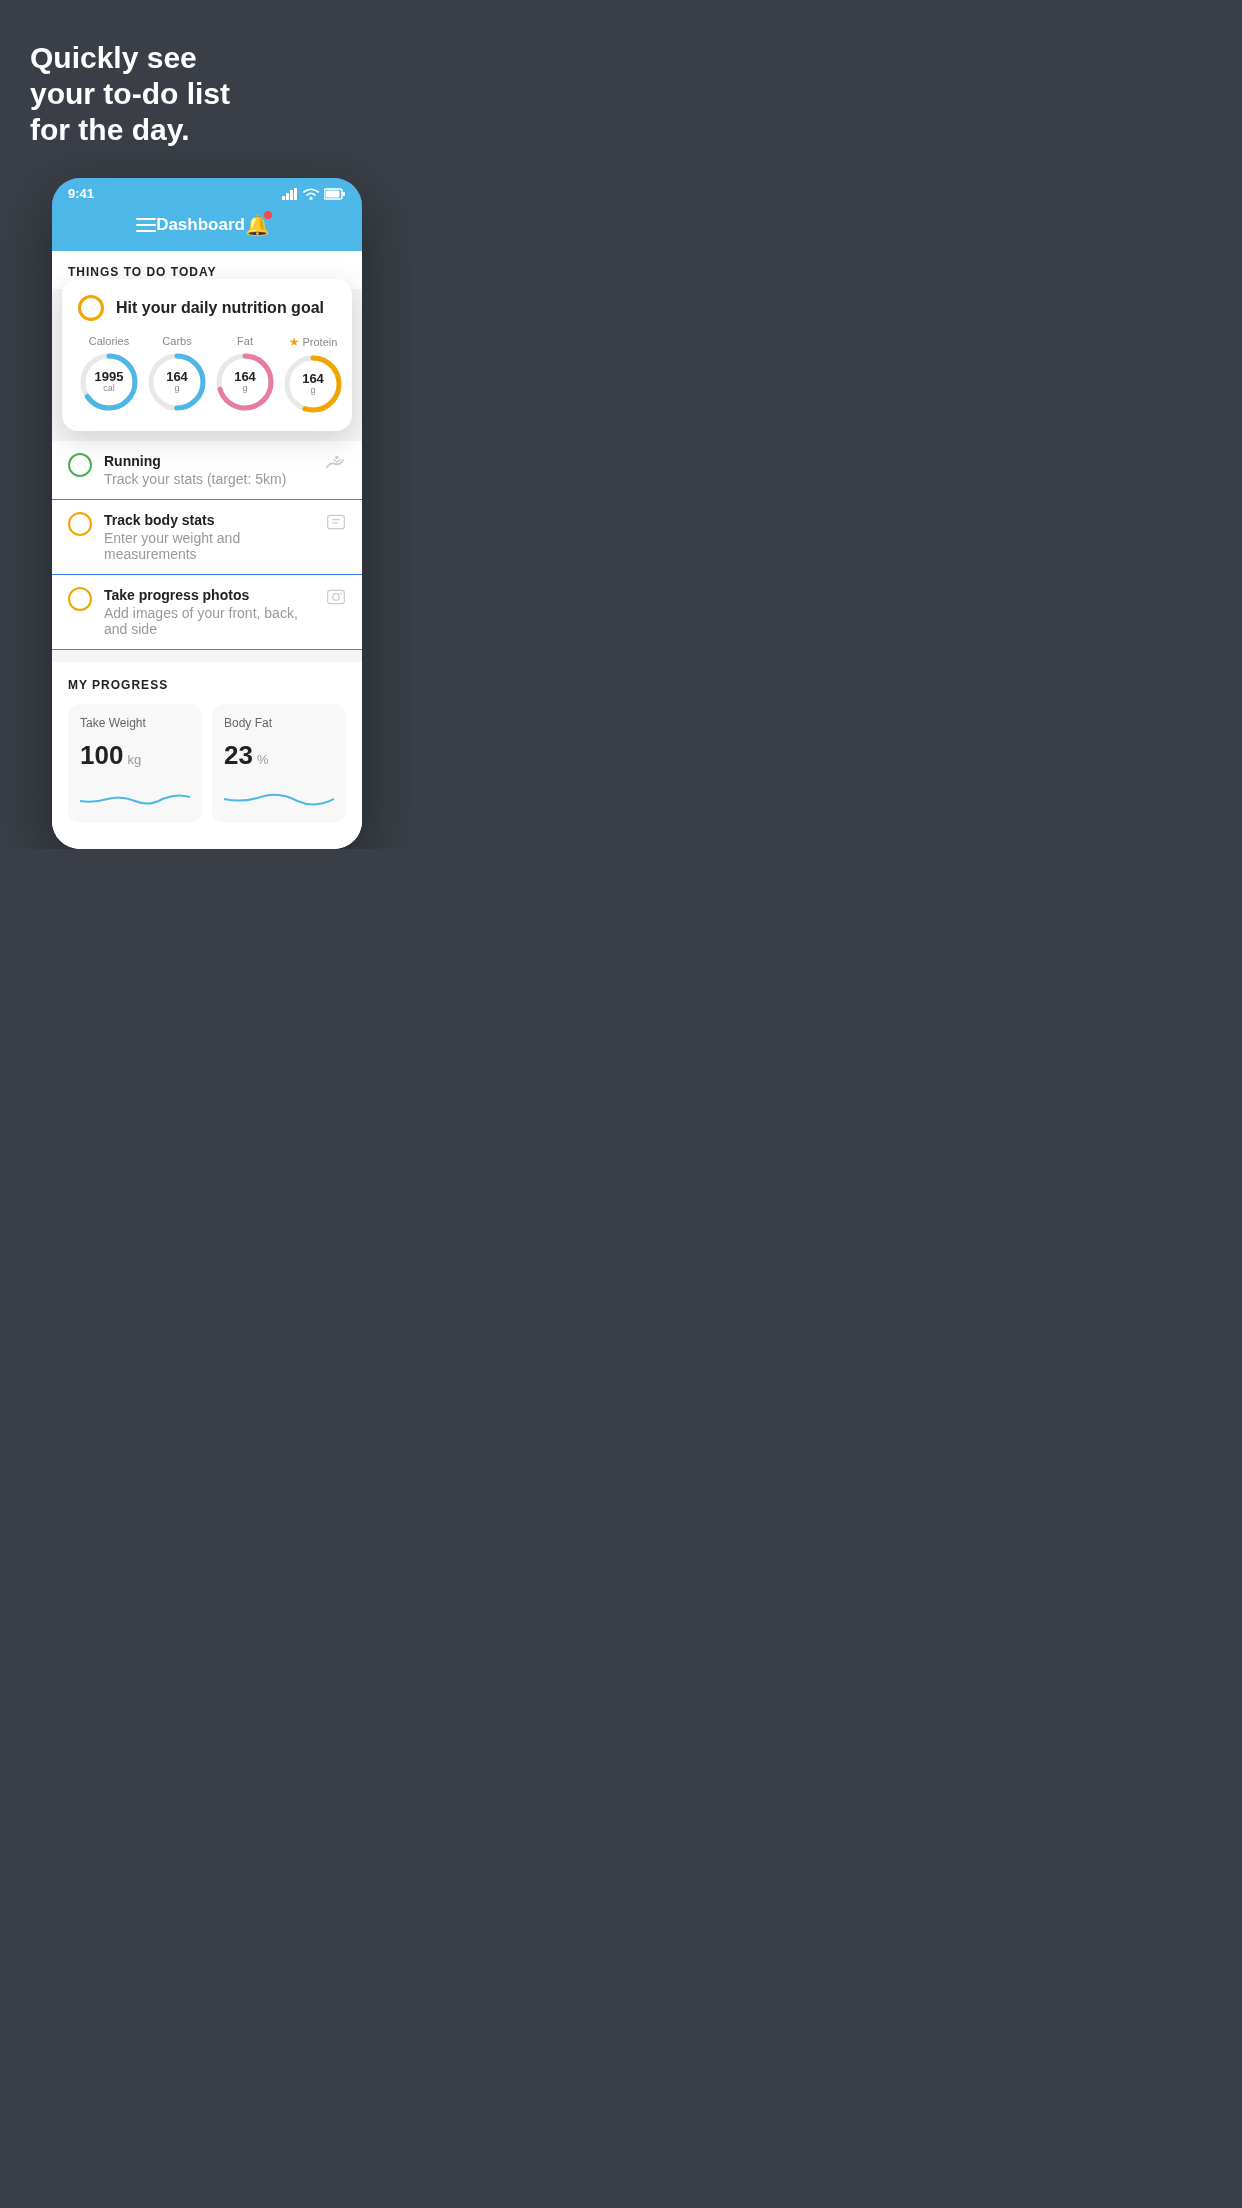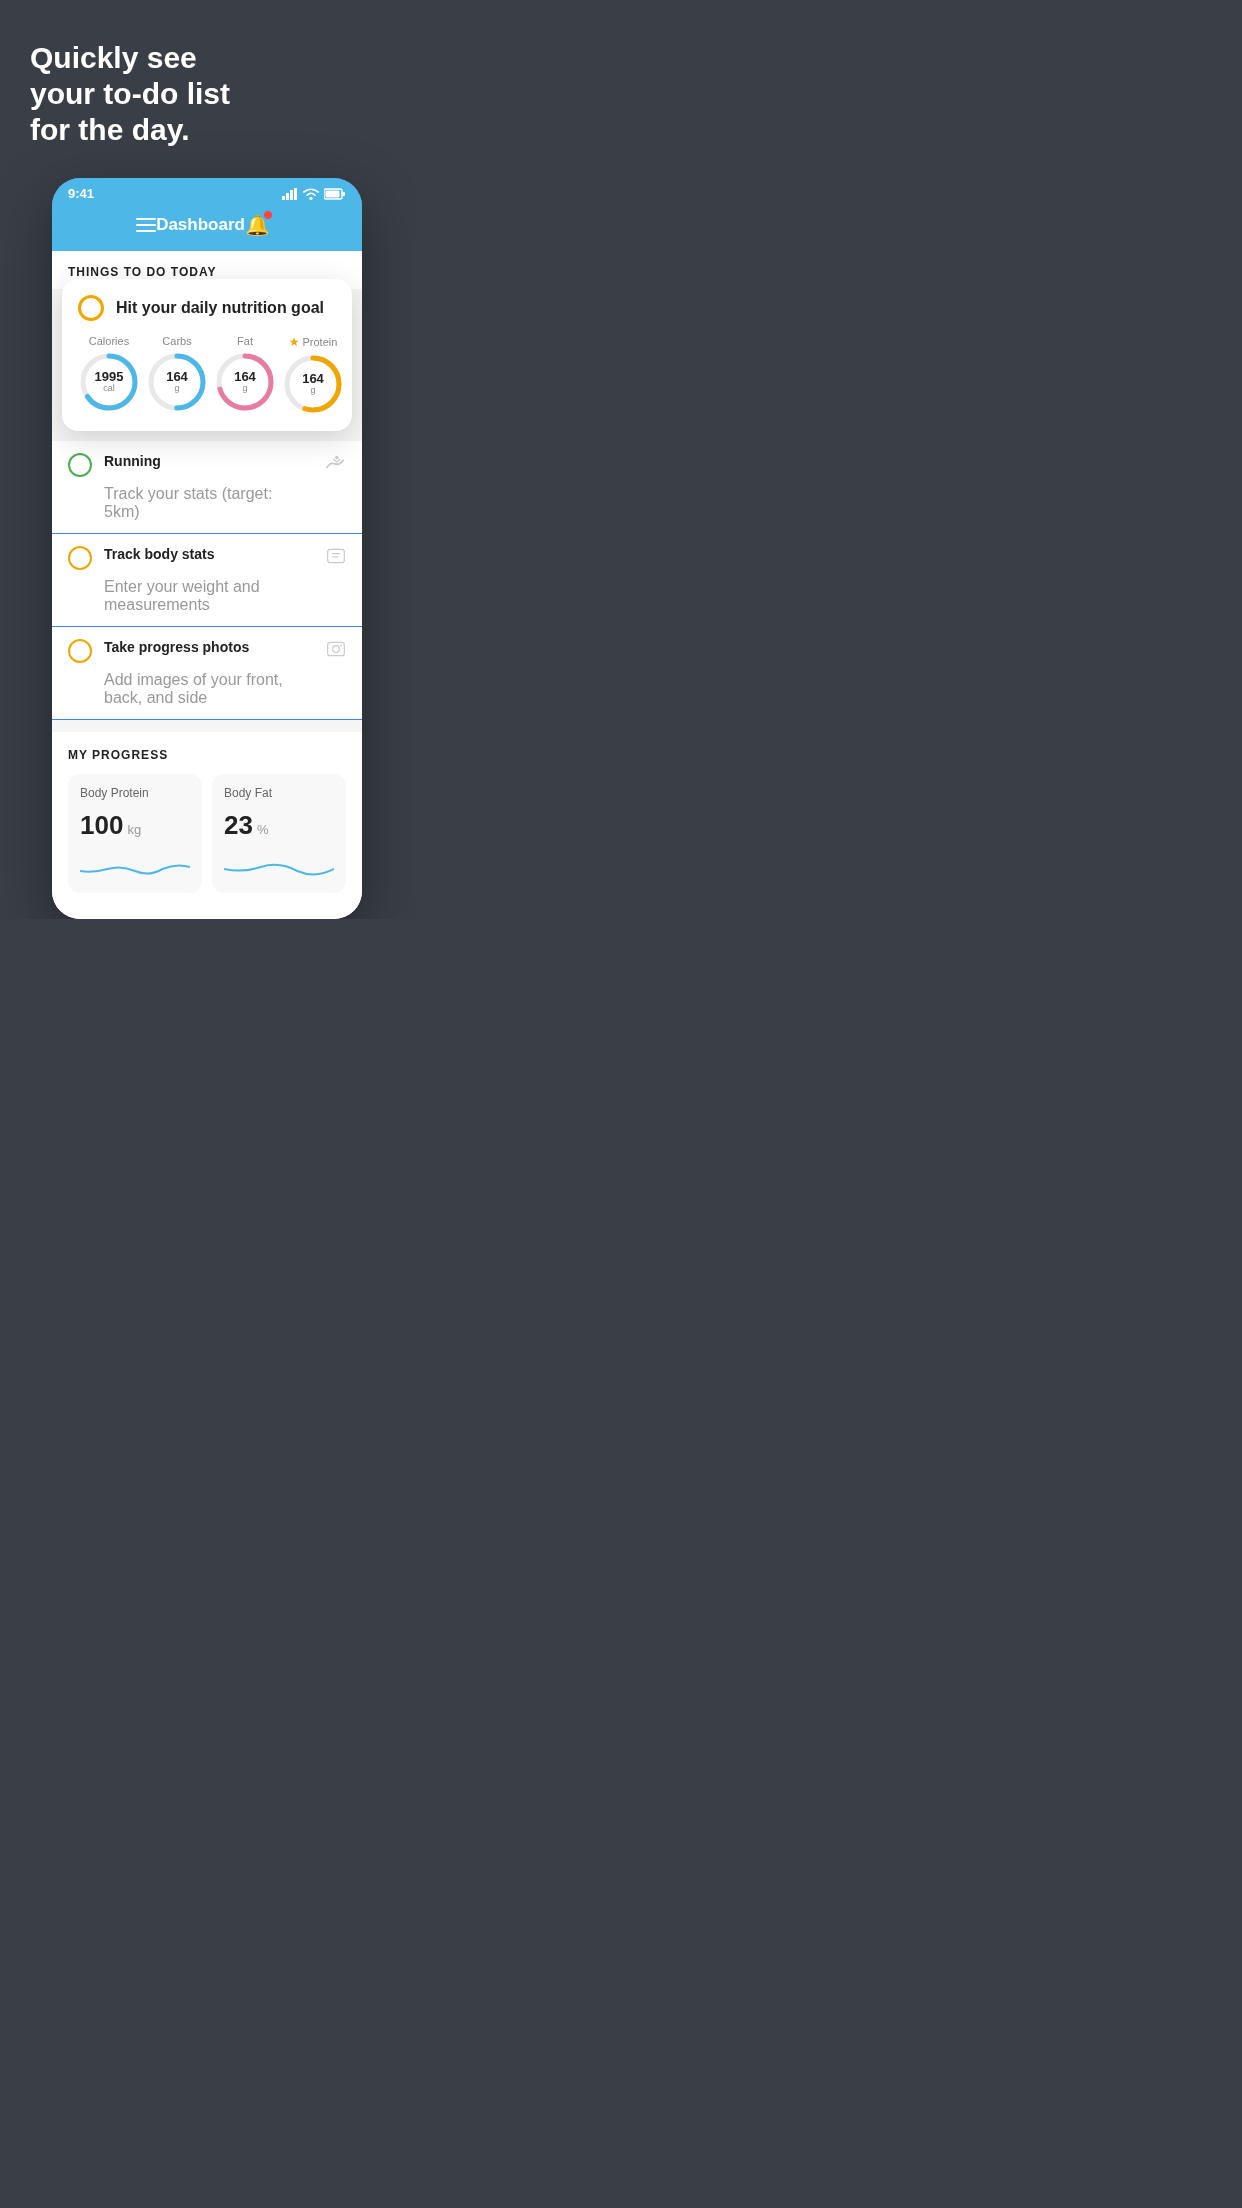--- a/index.html
+++ b/index.html
@@ -217,23 +217,23 @@
     }
     .task-content {
       flex: 1;
     }
     .task-name {
       font-size: 14px;
       font-weight: 600;
       color: #222;
     }
     .task-sub {
-      font-size: 16px;
+      font-size: 14px;
       color: #999;
-      margin-top: 16px;
+      margin-top: 2px;
     }
     .task-icon {
       color: #ccc;
       font-size: 18px;
     }
 
     
     .progress-section {
       background: #fff;
       margin-top: 12px;
@@ -460,21 +460,21 @@
           </div>
         </div>
 
       </div>
 
       <div class="progress-section">
         <div class="progress-title">MY PROGRESS</div>
         <div class="progress-cards">
 
           <div class="progress-card">
-            <div class="progress-card-title">Body Protein</div>
+            <div class="progress-card-title">Take Weight</div>
             <div class="progress-value">
               <span>100</span>
               <span class="progress-unit">kg</span>
             </div>
             <div class="mini-chart">
               <svg viewBox="0 0 120 30" preserveAspectRatio="none">
                 <path d="M0 20 Q15 22 30 18 Q45 14 60 20 Q75 26 90 18 Q105 12 120 16" fill="none" stroke="#4db8e8" stroke-width="2"></path>
               </svg>
             </div>
           </div>

